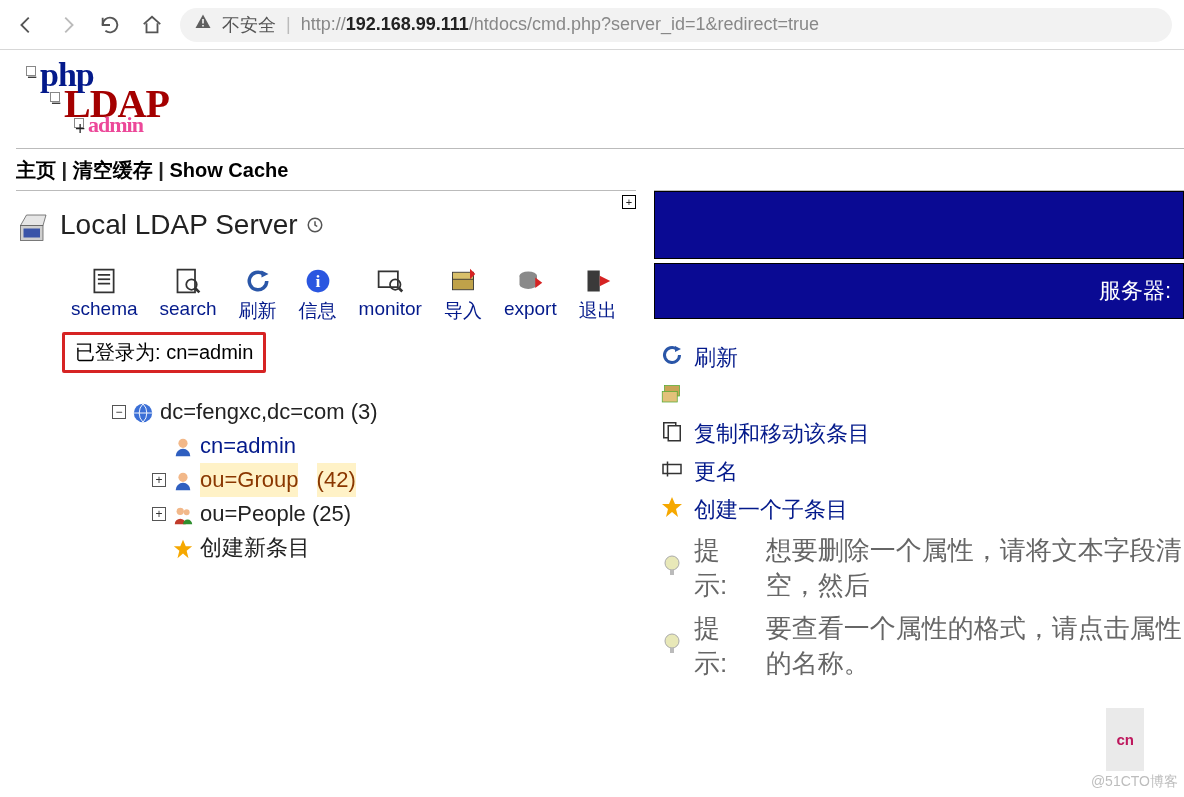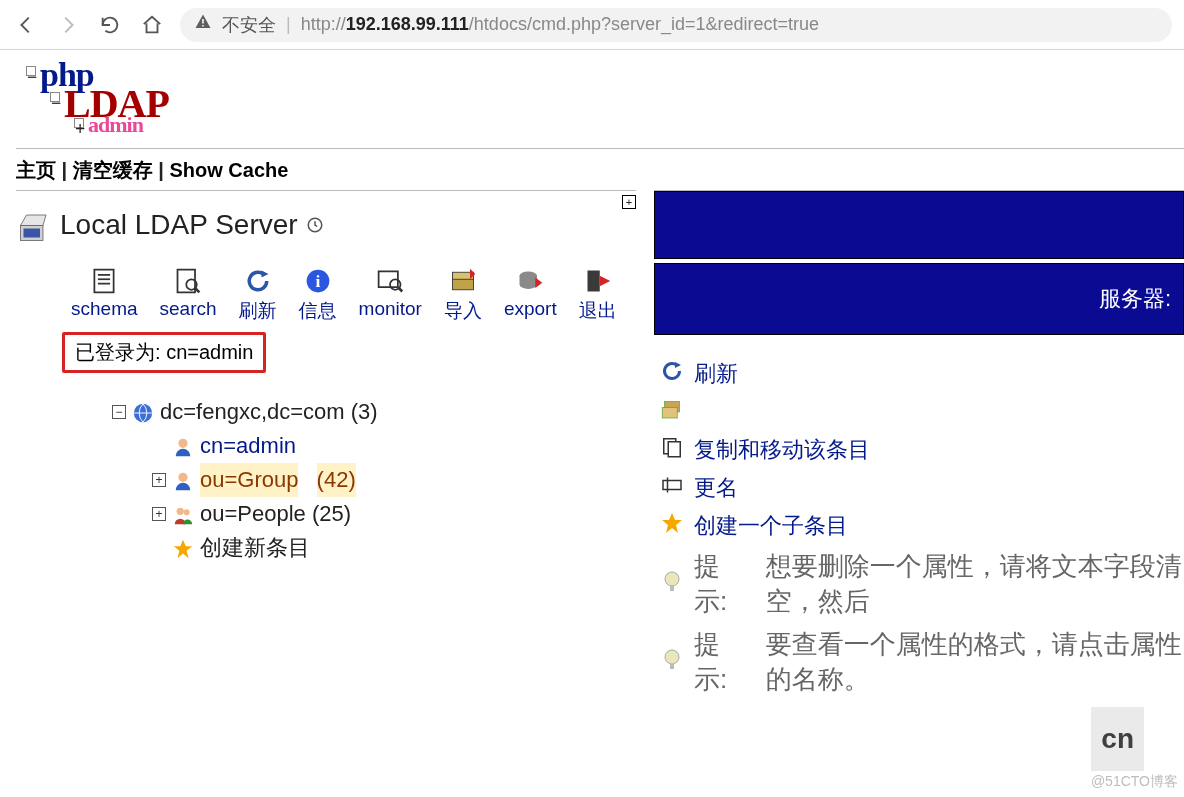--- a/index.html
+++ b/index.html
@@ -35,30 +35,30 @@
   .tree{margin:22px 0 0 96px;font-size:22px;line-height:34px;}
   .tree-row{display:flex;align-items:center;gap:6px;}
   .exp{width:14px;height:14px;border:1px solid #555;font-size:12px;line-height:12px;text-align:center;color:#333;background:#fff;}
   .node-ico svg{width:22px;height:22px;vertical-align:middle;}
   .tree a{color:#041a8b;text-decoration:none;}
   .tree .hl{color:#8a3700;background:#fff2c7;padding:0 0;}
   .tree .cnt{color:#222;}
   .child{margin-left:40px;}
   .right{flex:1;margin-left:18px;border-top:1px solid #bbb;}
   .darkrow{height:68px;background:#0a0a93;border:1px solid #000;}
-  .darkrow.second{display:flex;align-items:center;justify-content:flex-end;padding:0 12px;color:#fff;font-size:22px;height:72px;}
+  .darkrow.second{display:flex;align-items:center;justify-content:flex-end;padding:0 12px;color:#fff;font-size:22px;height:56px;}
   .gap{height:4px;}
   .actions{margin-top:24px;display:flex;flex-direction:column;gap:8px;font-size:22px;}
   .act{display:flex;align-items:center;gap:10px;margin-left:6px;}
   .act .ai svg{width:24px;height:24px;}
   .act a{color:#041a8b;text-decoration:none;}
   .hint{color:#666;font-size:26px;}
   .hintlabel{color:#666;margin-right:14px;}
   .watermark{position:fixed;right:6px;bottom:6px;color:#bdbdbd;font-size:14px;}
-  .cnbox{position:fixed;right:40px;bottom:26px;background:#eaeaea;padding:16px 10px;font-weight:700;font-size:28px;color:#404040;}
+  .cnbox{position:fixed;right:40px;bottom:26px;background:#eaeaea;padding:23px 10px;font-weight:700;font-size:15px;color:#be185d;}
 </style>
 </head>
 <body>
 
 <div class="browser-bar">
   <div class="nav-btn">
       <svg viewBox="0 0 24 24">
         <polyline points="15 4 7 12 15 20"></polyline>
       </svg>
     </div>

